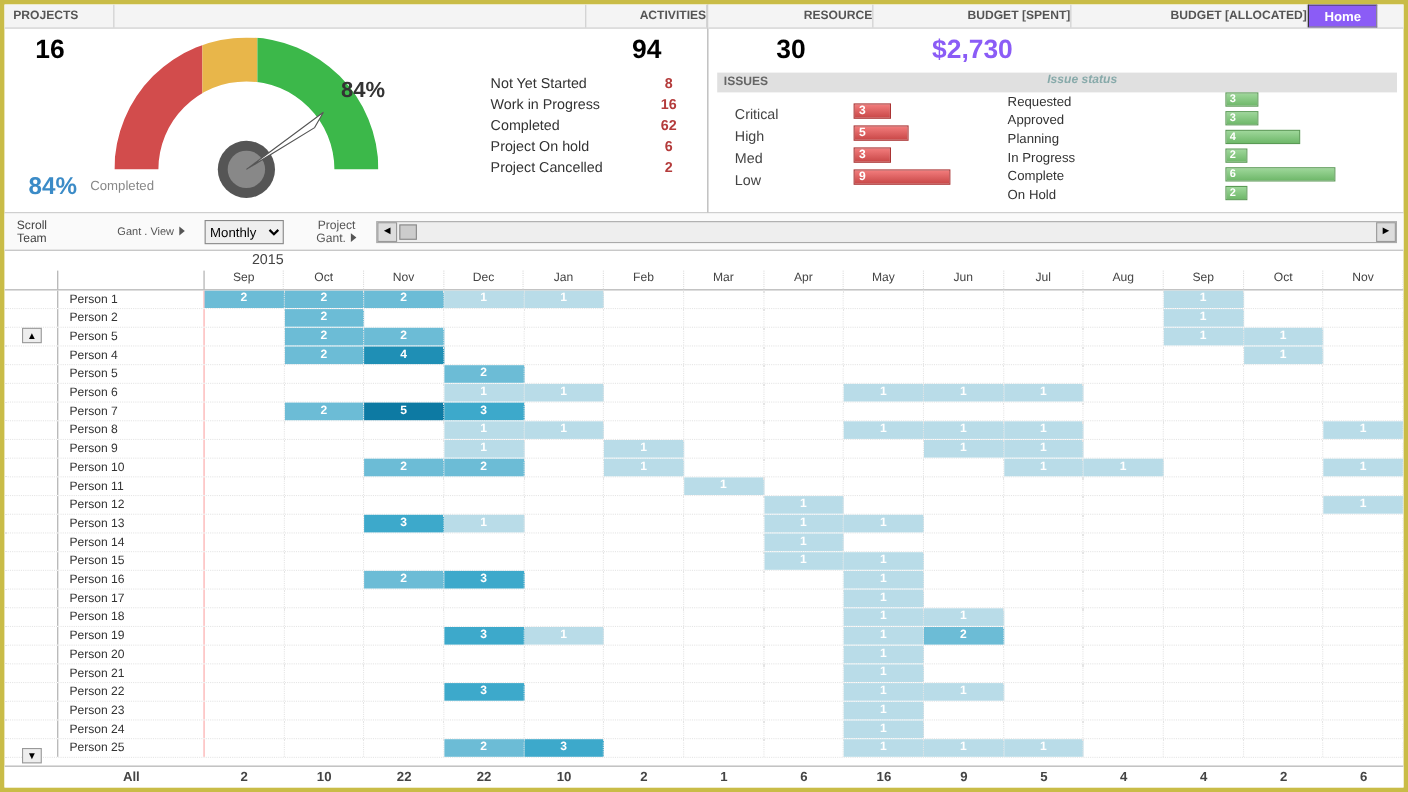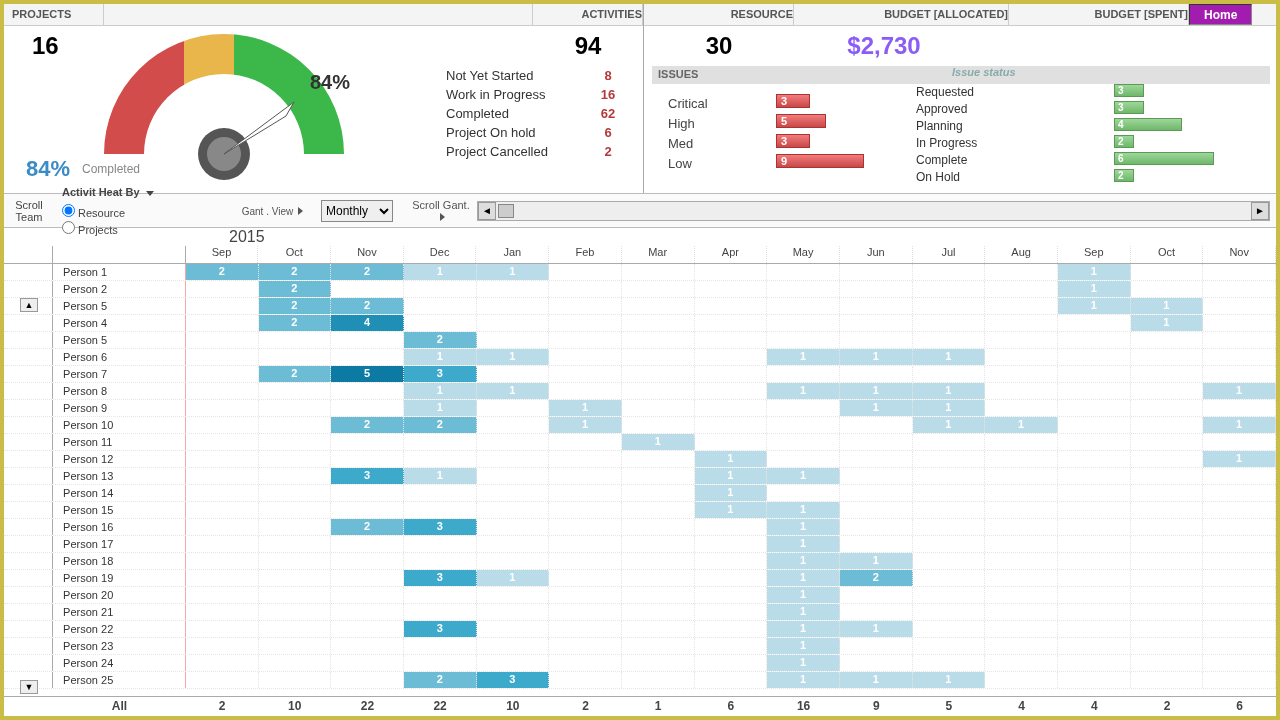--- a/index.html
+++ b/index.html
@@ -2,21 +2,21 @@
 <html><head>
 <meta charset="utf-8">
 <style>
 *{box-sizing:border-box;margin:0;padding:0;font-family:Arial,Helvetica,sans-serif}
 body{width:1280px;height:720px;background:#fff;border:4px solid #c9bc47;overflow:hidden;position:relative}
 .top{display:flex;height:190px;border-bottom:1px solid #bbb}
 .top-left{width:640px;border-right:1px solid #aaa;position:relative}
 .top-right{flex:1;position:relative}
 .hdr{display:flex;height:22px;background:#f4f4f4;border-bottom:1px solid #ccc}
 .hdr-cell{font-size:11px;font-weight:bold;color:#555;text-align:right;padding:4px 0;border-right:1px solid #ccc}
-.home-btn{background:#a21caf;color:#fff;padding:3px 14px;font-size:12px;font-weight:bold;border:1px inset #888;cursor:pointer}
+.home-btn{background:#8b5cf6;color:#fff;padding:3px 14px;font-size:12px;font-weight:bold;border:1px inset #888;cursor:pointer}
 .big-row{display:flex;height:40px}
 .big-val{font-size:24px;font-weight:bold;text-align:center;padding-top:6px}
 .budget-a{color:#b43b3b}
 .budget-s{color:#8b5cf6}
 .gauge-wrap{position:absolute;left:70px;top:20px;width:320px;height:160px}
 .gauge-lbl{position:absolute;left:306px;top:67px;font-size:20px;font-weight:bold;color:#333}
 .pct-big{position:absolute;left:22px;top:152px;font-size:22px;font-weight:bold;color:#3b8bc7}
 .pct-cap{position:absolute;left:78px;top:158px;font-size:12px;color:#888}
 .stat-list{position:absolute;left:442px;top:62px;font-size:13px;color:#333;line-height:19px}
 .stat-list .v{position:absolute;left:148px;color:#b43b3b;font-weight:bold;text-align:center;width:28px}
@@ -36,21 +36,21 @@
 .radio-group label{display:block;line-height:15px;color:#444}
 .gant-label{width:70px;text-align:right;font-size:10px;color:#555;line-height:12px;padding-top:2px}
 .gant-tri{display:inline-block;border-top:4px solid transparent;border-bottom:4px solid transparent;border-left:5px solid #555;margin-left:2px}
 select.period{height:22px;font-size:12px;border:1px solid #888;margin:0 18px}
 .scroll-gant{width:60px;text-align:center;font-size:11px;color:#555;line-height:12px}
 .hscroll{flex:1;height:20px;background:#eee;border:1px solid #aaa;position:relative;margin:0 6px}
 .hscroll .larr,.hscroll .rarr{position:absolute;top:0;width:18px;height:18px;background:#ddd;border:1px solid #999;text-align:center;line-height:16px;font-size:10px;cursor:pointer}
 .hscroll .larr{left:0}.hscroll .rarr{right:0}
 .hscroll .thumb{position:absolute;left:20px;top:2px;width:16px;height:14px;background:#ccc;border:1px solid #888}
 .grid-wrap{position:absolute;left:0;top:224px;right:0;bottom:20px;overflow:hidden}
-.year-row{display:flex;height:18px;font-size:16px;color:#444}
+.year-row{display:flex;height:18px;font-size:13px;color:#444}
 .year-row div{text-align:center}
 .month-row{display:flex;height:18px;font-size:11px;color:#444;border-bottom:1px solid #aaa}
 .month-row div,.data-row div.c{border-right:1px dotted #ddd;text-align:center}
 .up-btn,.dn-btn{width:18px;height:14px;border:1px solid #999;background:#eee;margin:4px auto;text-align:center;font-size:9px;line-height:12px;cursor:pointer;display:block}
 .c{width:74px}
 .data-area{position:absolute;left:0;top:36px;right:0;bottom:0;overflow:hidden}
 .data-row{display:flex;height:17px;font-size:11px;color:#333;border-bottom:1px dotted #e5e5e5}
 .data-row .person{width:135px;padding-left:10px;line-height:16px;border-right:1px solid #fca5a5}
 .data-row .lr{width:50px;border-right:1px solid #aaa}
 .cell{width:74px;height:16px;line-height:15px;text-align:center;color:#fff;font-weight:bold;font-size:11px;border-right:1px dotted #e5e5e5}
@@ -95,22 +95,22 @@
         <div>Not Yet Started<span class="v" style="top:0px">8</span></div>
         <div>Work in Progress<span class="v" style="top:19px">16</span></div>
         <div>Completed<span class="v" style="top:38px">62</span></div>
         <div>Project On hold<span class="v" style="top:57px">6</span></div>
         <div>Project Cancelled<span class="v" style="top:76px">2</span></div>
       </div>
  </div>
  <div class="top-right">
   <div class="hdr">
    <div class="hdr-cell" style="width:150px">RESOURCE</div>
+   <div class="hdr-cell" style="width:180px">BUDGET [SPENT]</div>
    <div class="hdr-cell" style="width:215px">BUDGET [ALLOCATED]</div>
-   <div class="hdr-cell" style="width:180px">BUDGET [SPENT]</div>
    <div class="home-btn">Home</div>
   </div>
   <div class="big-row">
    <div class="big-val" style="width:150px">30</div>
    <div class="big-val budget-s" style="width:180px">$2,730</div>
   </div>
   <div class="issues-hdr">
    <span>ISSUES</span>
    <span class="issue-status-lbl">Issue status</span>
   </div>
@@ -140,31 +140,24 @@
         <div class="status-bar" style="width:68px">4</div>
         <div class="status-bar" style="width:20px">2</div>
         <div class="status-bar" style="width:100px">6</div>
         <div class="status-bar" style="width:20px">2</div>
       </div>
  </div>
 </div>
 
 <div class="ctrl-bar">
  <div class="scroll-team"><span>Scroll Team</span></div>
- <div style="width:135px">
-  <div class="heat-by"><span>Activit Heat By</span> <span class="tri"></span></div>
-  <div class="radio-group">
-   <label><input type="radio" checked="" style=""> <span>Resource</span></label>
-   <label><input type="radio" style=""> <span>Projects</span></label>
-  </div>
- </div>
  <div style="width:44px"></div>
  <div class="gant-label"><span>Gant . View</span> <span class="gant-tri"></span></div>
  <select class="period" id="periodsel"><option>Daily</option><option>Weekly</option><option selected="">Monthly</option><option>Quarterly</option></select>
- <div class="scroll-gant"><span>Scroll Gant.</span> <span class="gant-tri"></span></div>
+ <div class="scroll-gant"><span>Project Gant.</span> <span class="gant-tri"></span></div>
  <div class="hscroll">
   <div class="larr">◄</div>
   <div class="thumb"></div>
   <div class="rarr">►</div>
  </div>
 </div>
 
 <div class="grid-wrap">
  <div class="year-row" id="yearrow">
       <div style="width:50px"></div>

